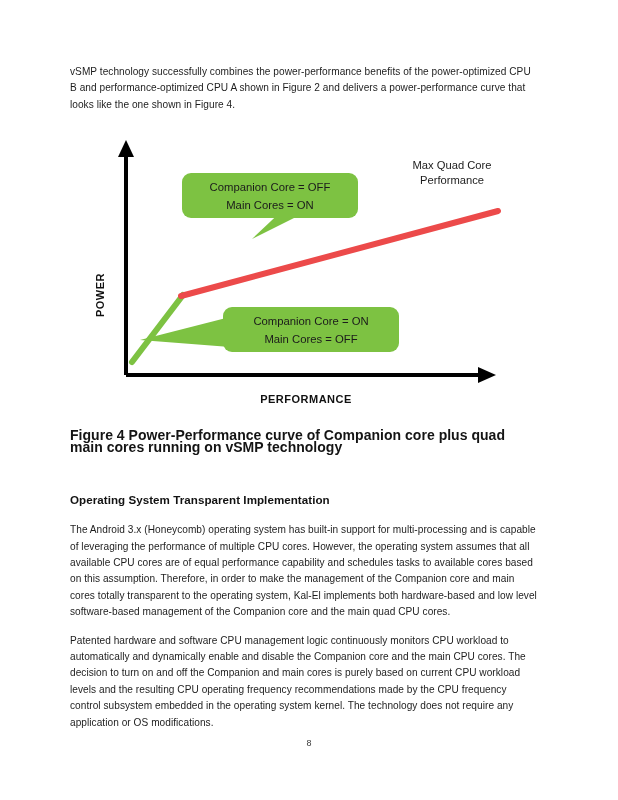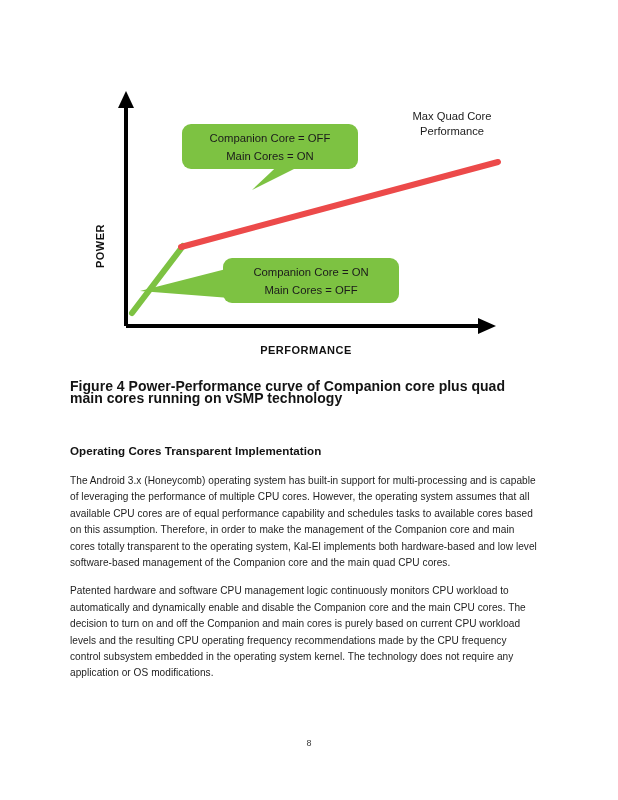--- a/index.html
+++ b/index.html
@@ -101,20 +101,21 @@
     fill: #1b1b1b;
   }
 </style>
 </head>
 <body>
 
 <div class="page">
 
   <div class="content">
 
+    <p class="para">vSMP technology successfully combines the power-performance benefits of the power-optimized CPU B and performance-optimized CPU A shown in Figure 2 and delivers a power-performance curve that looks like the one shown in Figure 4.</p>
 
     <div class="figure-wrap">
       <svg class="figure-svg" width="468" height="285" viewBox="0 0 468 285">
 
         <defs>
           <marker id="arrowUp" markerWidth="10" markerHeight="10" refX="0" refY="3" orient="auto" markerUnits="strokeWidth">
             <path d="M0,0 L0,6 L7,3 z" fill="#000"></path>
           </marker>
         </defs>
 
@@ -153,21 +154,21 @@
           <rect x="153" y="172" width="176" height="45" rx="9" ry="9" fill="#7DC242"></rect>
           <text class="callout-text" x="241" y="190" text-anchor="middle">Companion Core = ON</text>
           <text class="callout-text" x="241" y="208" text-anchor="middle">Main Cores = OFF</text>
         </g>
 
       </svg>
     </div>
 
     <div class="fig-caption">Figure 4  Power-Performance curve of Companion core plus quad main cores running on vSMP technology</div>
 
-    <h2 class="section-heading">Operating Cores Transparent Implementation</h2>
+    <h2 class="section-heading">Operating System Transparent Implementation</h2>
 
     <p class="para">The Android 3.x (Honeycomb) operating system has built-in support for multi-processing and is capable of leveraging the performance of multiple CPU cores. However, the operating system assumes that all available CPU cores are of equal performance capability and schedules tasks to available cores based on this assumption. Therefore, in order to make the management of the Companion core and main cores totally transparent to the operating system, Kal-El implements both hardware-based and low level software-based management of the Companion core and the main quad CPU cores.</p>
 
     <p class="para">Patented hardware and software CPU management logic continuously monitors CPU workload to automatically and dynamically enable and disable the Companion core and the main CPU cores. The decision to turn on and off the Companion and main cores is purely based on current CPU workload levels and the resulting CPU operating frequency recommendations made by the CPU frequency control subsystem embedded in the operating system kernel. The technology does not require any application or OS modifications.</p>
 
   </div>
 
   <div class="page-number">8</div>
 
 </div>

